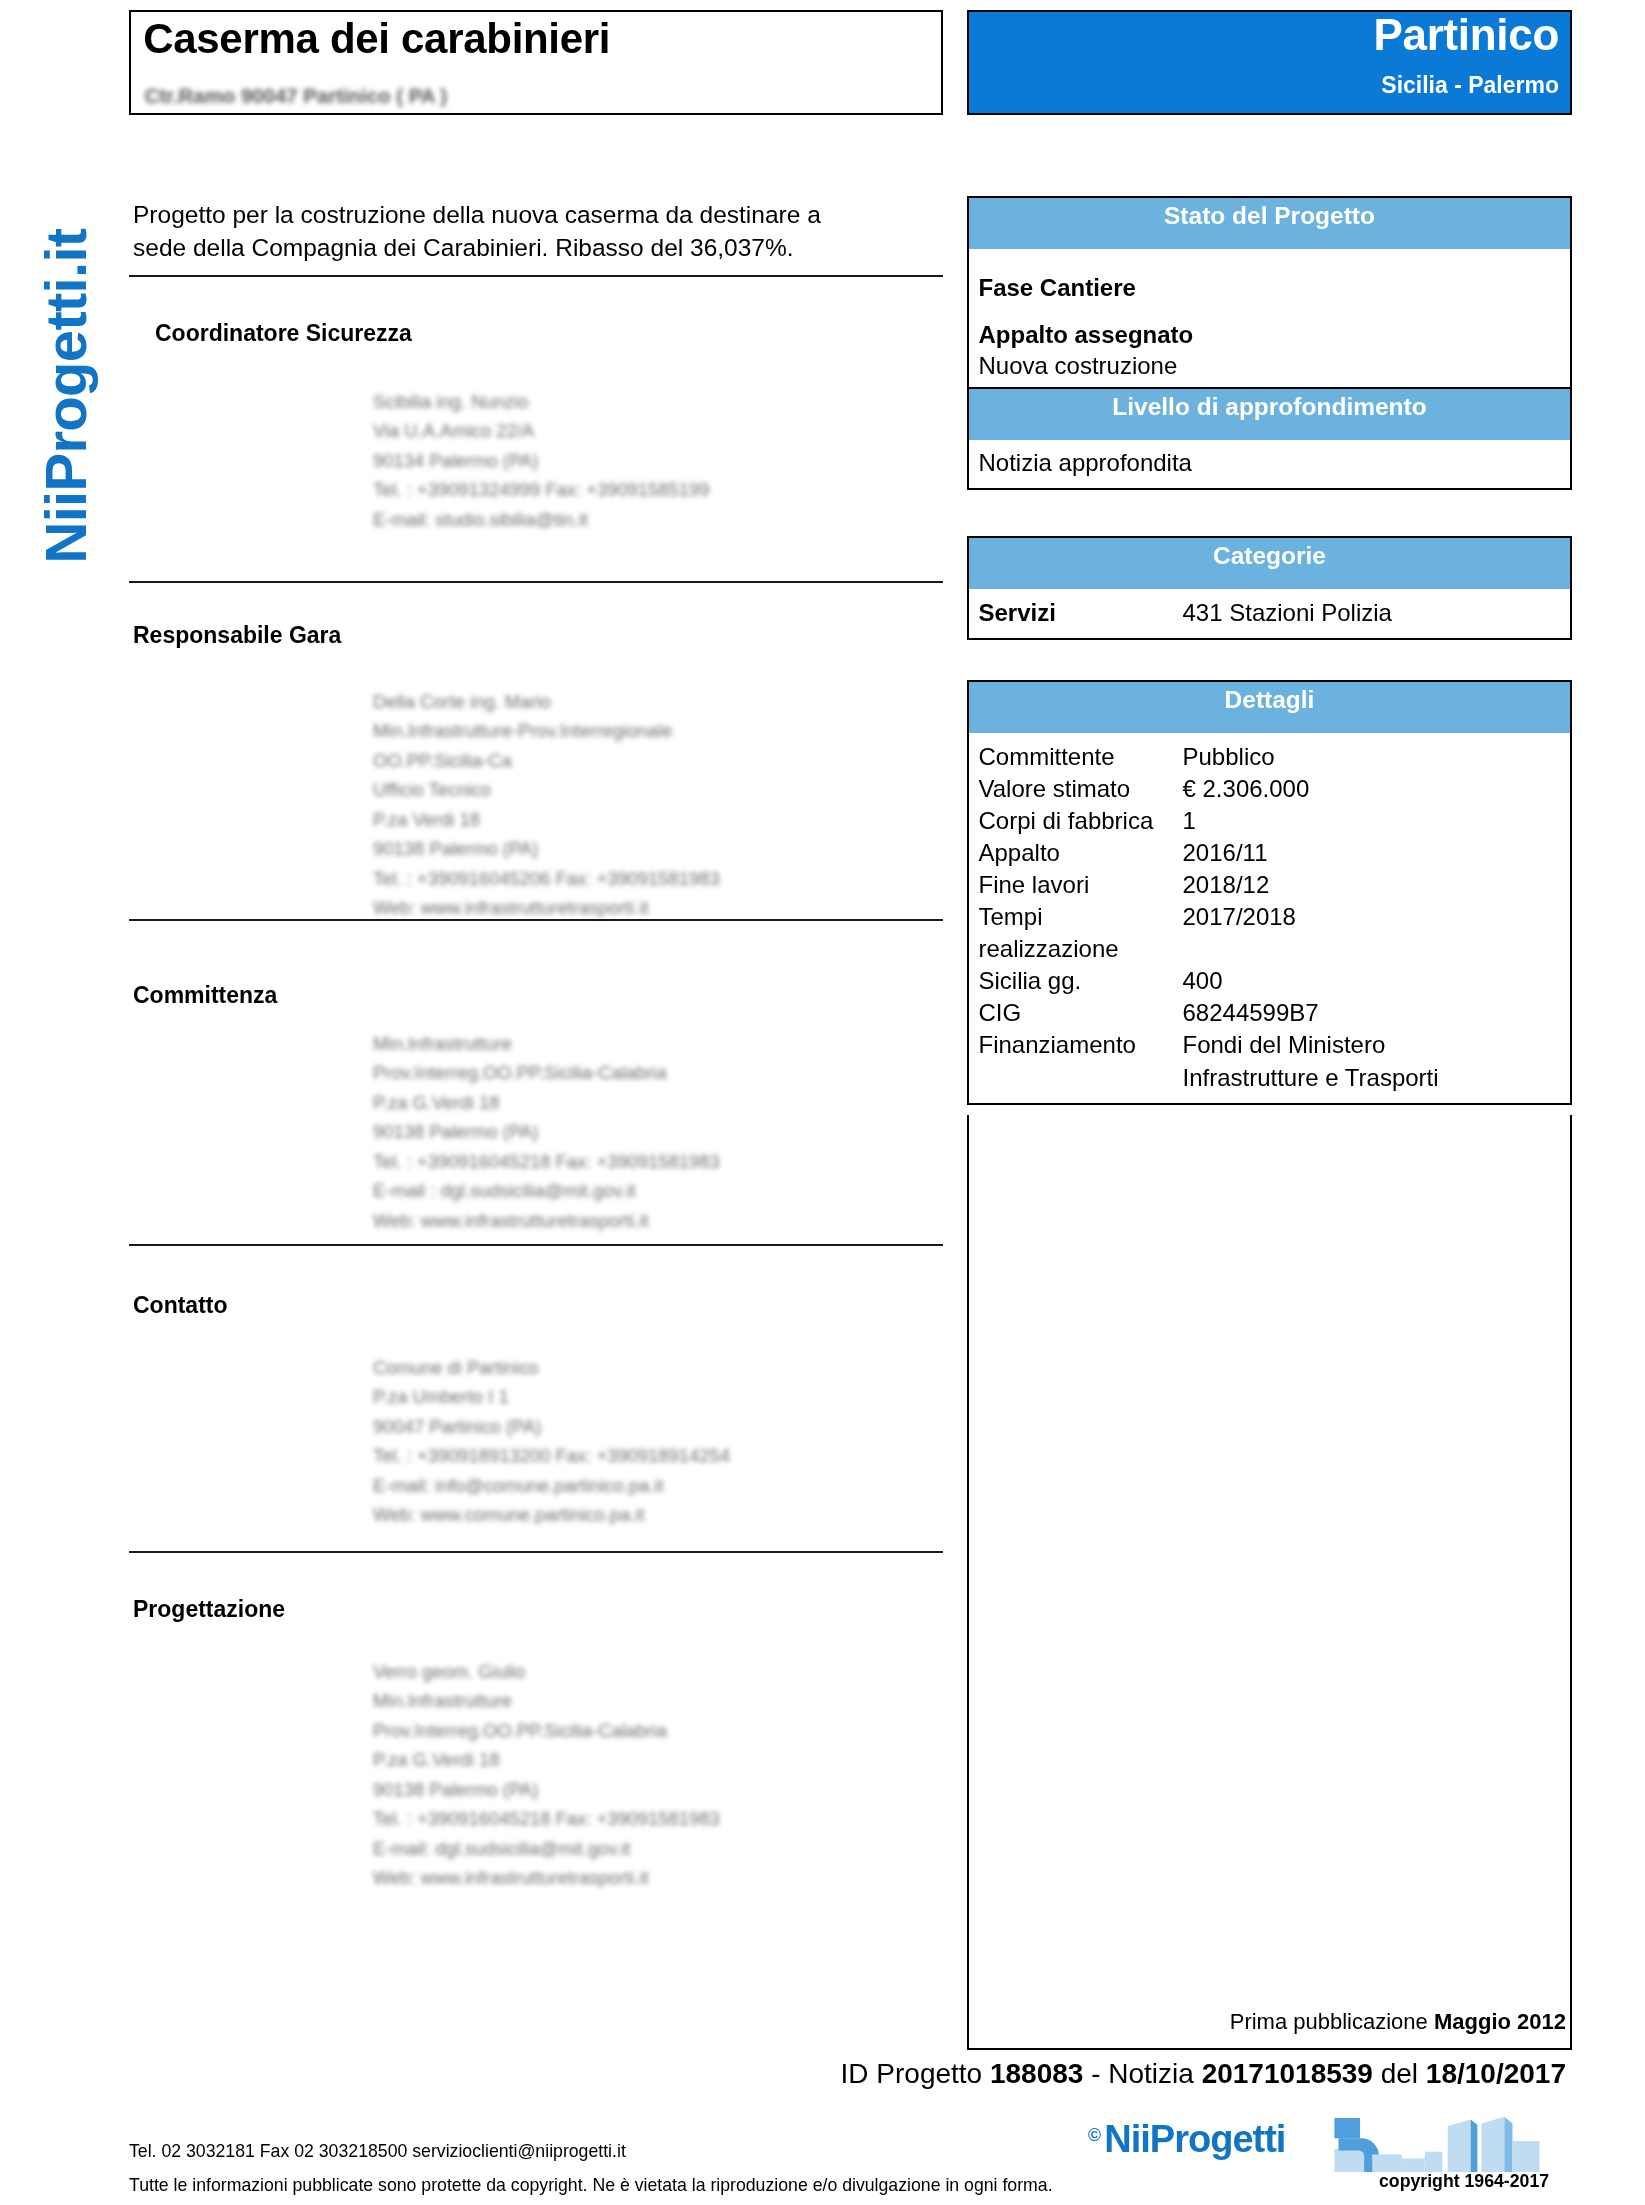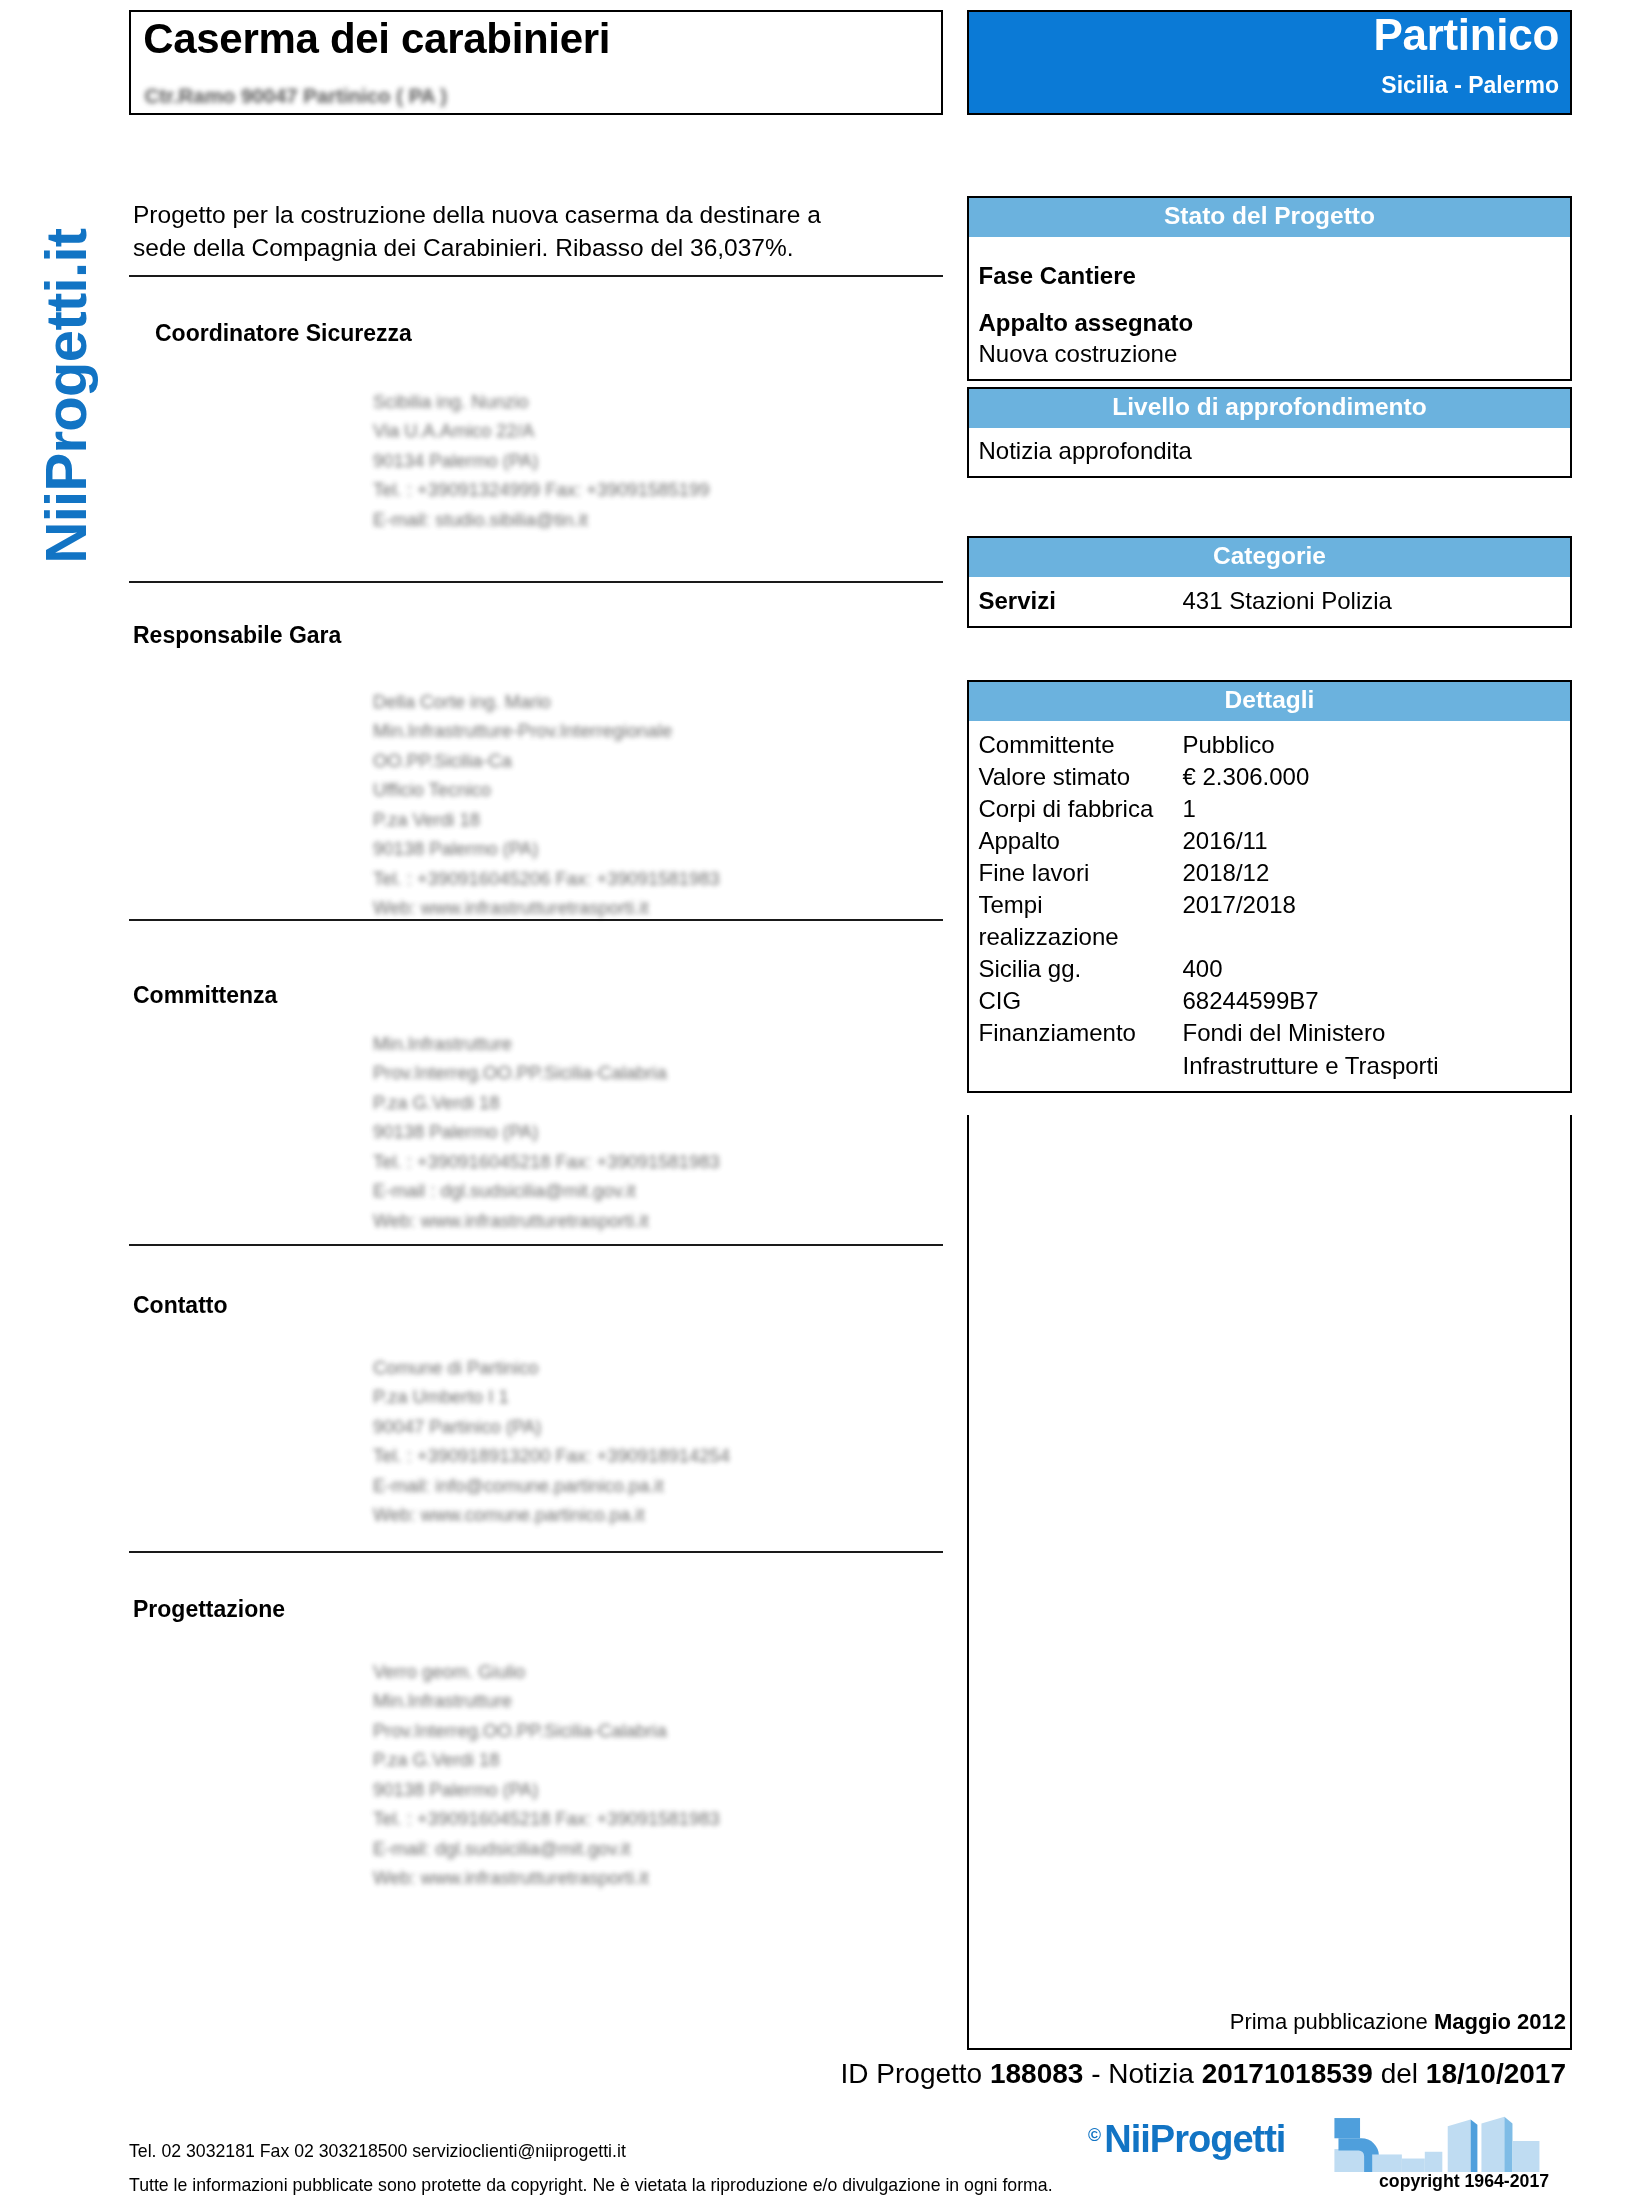--- a/index.html
+++ b/index.html
@@ -158,21 +158,21 @@
     box-sizing: border-box;
     background: #fff;
   }
   .panel-head {
     background: #6BB2DE;
     color: #ffffff;
     font-size: 24.5px;
     font-weight: bold;
     text-align: center;
     line-height: 35px;
-    height: 39px;
+    height: 51px;
   }
   .panel-body {
     padding: 8.2px 0 9.5px 0;
   }
   .panel-body .pline {
     font-size: 24px;
     line-height: 1.28;
     padding-left: 9.5px;
     white-space: nowrap;
   }

